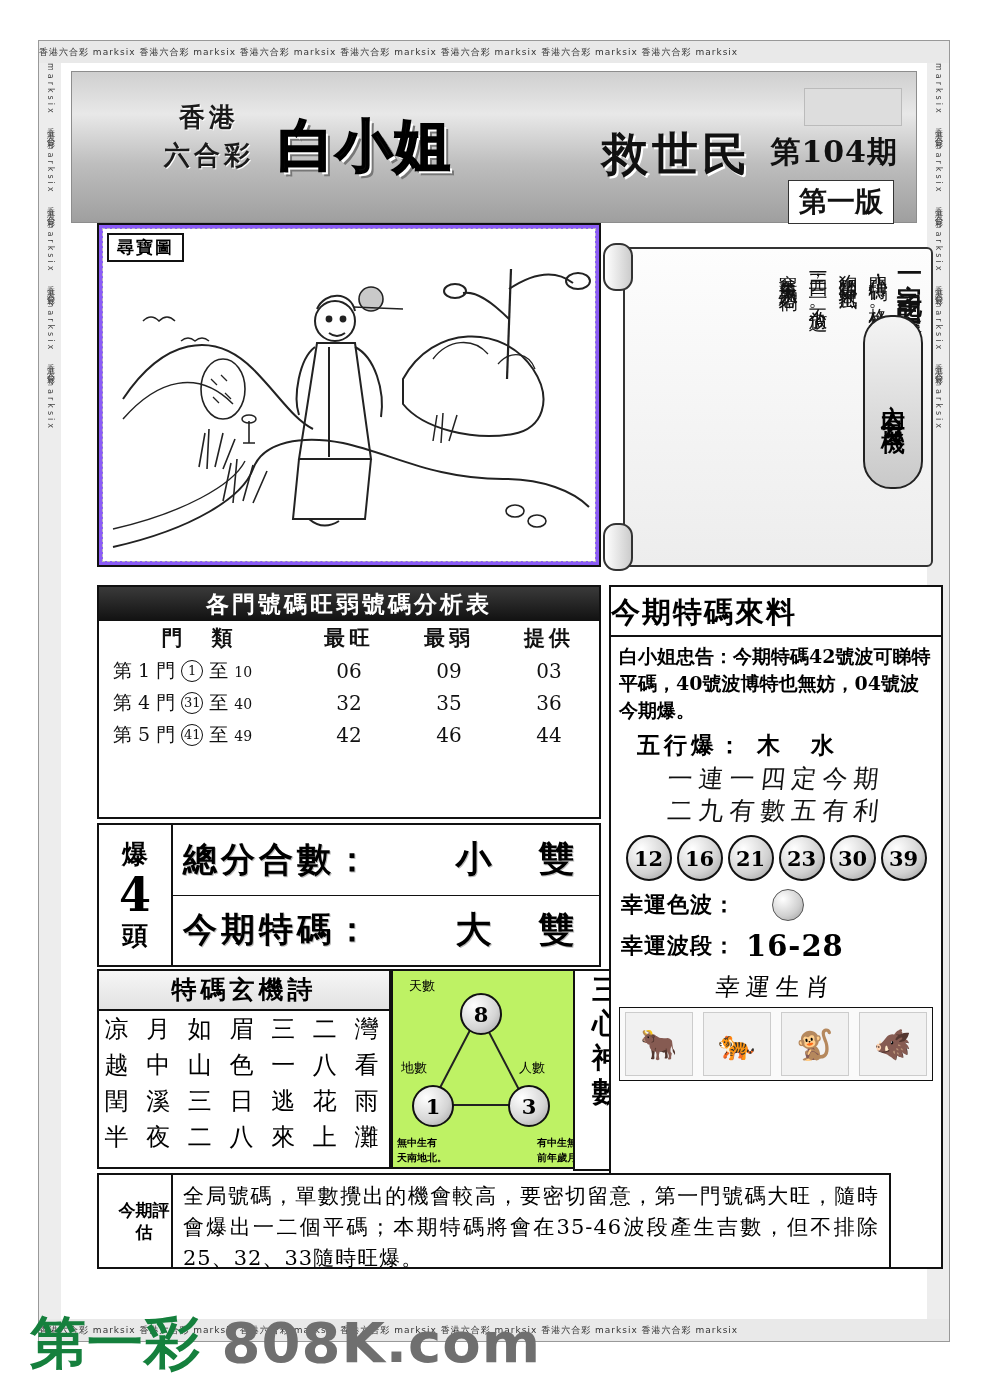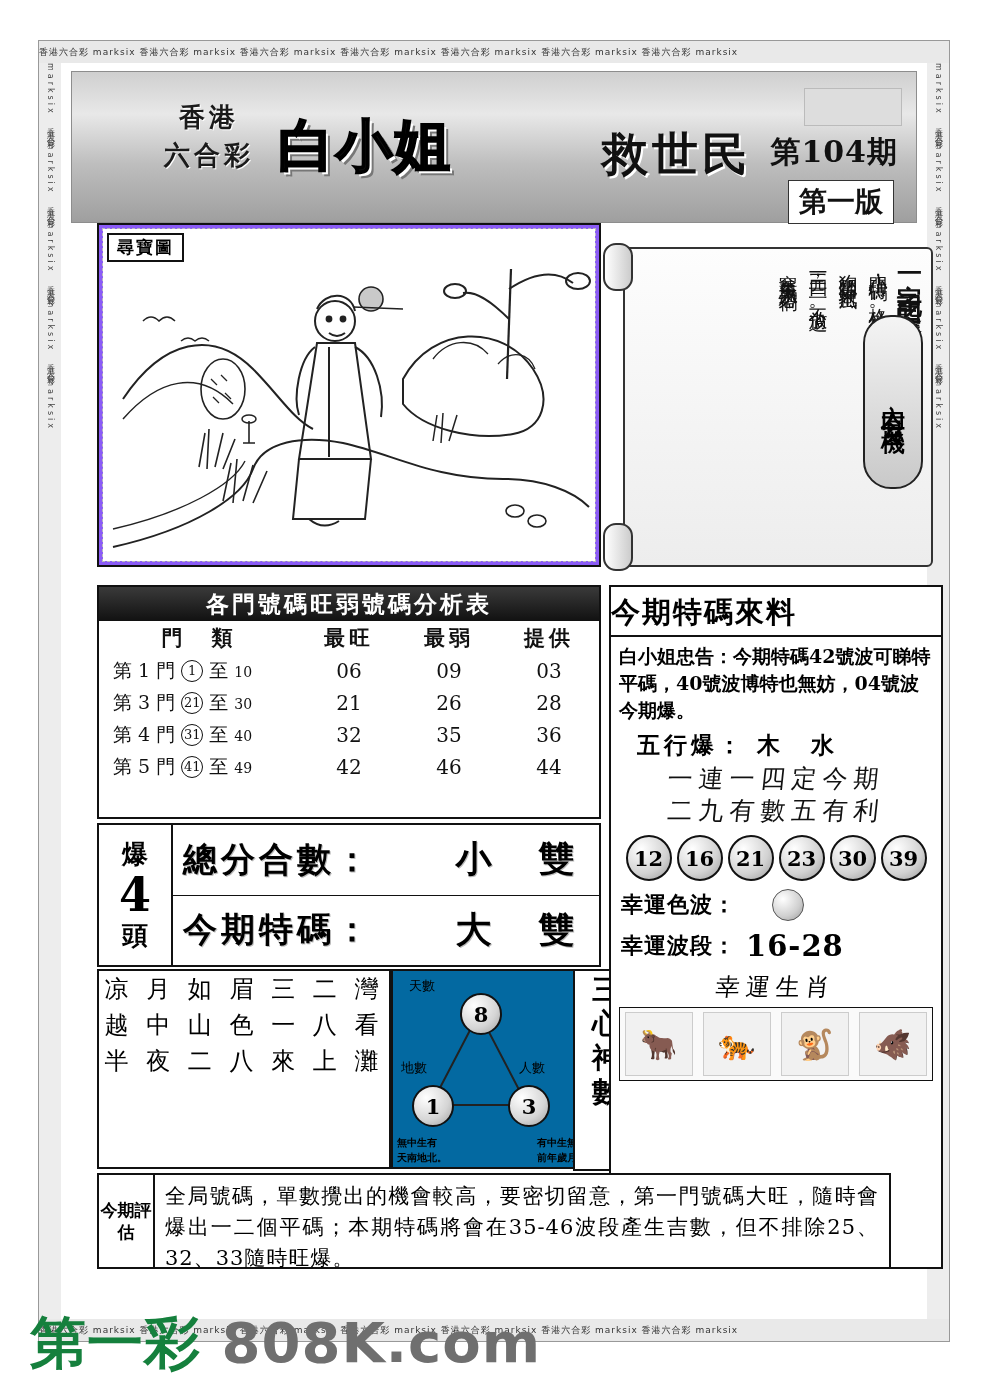--- a/index.html
+++ b/index.html
@@ -106,35 +106,35 @@
      letter-spacing:4px;text-shadow:1px 1px 0 #bbb;}
   .bomb-val{flex:1;display:flex;justify-content:space-around;font-family:"DejaVu Serif","Liberation Serif",serif;
      font-weight:bold;font-size:36px;letter-spacing:2px;text-shadow:1px 1px 0 #bbb;}
 
   
   .poembox{position:absolute;left:36px;top:906px;width:290px;height:196px;border:2px solid #111;background:#fff;}
   .pb-head{height:38px;border-bottom:2px solid #111;text-align:center;font-family:"DejaVu Serif","Liberation Serif",serif;
      font-weight:bold;font-size:25px;line-height:38px;letter-spacing:4px;background:linear-gradient(180deg,#f6f6f6,#e2e2e2);}
   .pb-line{text-align:center;font-family:"DejaVu Serif","Liberation Serif",serif;font-size:24px;letter-spacing:5px;line-height:36px;}
 
-  .tribox{position:absolute;left:330px;top:906px;width:206px;height:196px;border:2px solid #111;background:#0369a1;}
+  .tribox{position:absolute;left:330px;top:906px;width:206px;height:196px;border:2px solid #111;background:#bef264;}
   .tri-lbl{position:absolute;font-family:"DejaVu Serif","Liberation Serif",serif;font-size:13px;}
   .tri-node{position:absolute;width:38px;height:38px;border-radius:50%;border:2px solid #111;
      background:radial-gradient(circle at 32% 28%,#fff,#d5d5d5 60%,#a0a0a0);
      display:flex;align-items:center;justify-content:center;font-family:"DejaVu Serif","Liberation Serif",serif;
      font-weight:bold;font-size:21px;}
   .tri-foot{position:absolute;left:4px;bottom:2px;width:190px;display:flex;justify-content:space-between;
      font-family:"DejaVu Serif","Liberation Serif",serif;font-size:10px;line-height:15px;font-weight:bold;}
   .sanbox{position:absolute;left:528px;top:906px;width:0;height:0;}
   .sanxin{position:absolute;left:-16px;top:0;width:62px;height:196px;border:2px solid #111;background:#fff;
      display:flex;flex-direction:column;align-items:center;justify-content:flex-start;padding-top:2px;}
   .sanxin span{font-family:"DejaVu Serif","Liberation Serif",serif;font-weight:bold;font-size:28px;line-height:34px;}
 
   
-  .review{position:absolute;left:36px;top:1110px;right:36px;height:92px;border:2px solid #111;background:#fff;display:flex;}
+  .review{position:absolute;left:36px;top:1110px;right:36px;height:92px;border:2px solid #111;background:#fff;display:flex;padding-left:18px;}
   .rv-tag{width:54px;border-right:2px solid #111;display:flex;align-items:center;justify-content:center;
      font-family:"DejaVu Serif","Liberation Serif",serif;font-weight:bold;font-size:17px;line-height:22px;text-align:center;}
   .rv-text{flex:1;padding:6px 10px;font-family:"DejaVu Serif","Liberation Serif",serif;font-size:21px;line-height:31px;
      letter-spacing:1px;text-align:justify;}
 
   
   .watermark{position:absolute;left:30px;bottom:6px;font-family:"DejaVu Sans","Liberation Sans",sans-serif;
      font-weight:bold;font-size:56px;color:#111;letter-spacing:1px;}
   .watermark .red{color:#15803d;font-family:Liberation Mono, monospace;}
   .watermark .gray{color:#6f6f6f;}
@@ -260,31 +260,20 @@
                 <span class="circ">1</span>
                 <span>至</span>
                 <span class="sml">10</span>
               </td>
               <td>06</td>
               <td>09</td>
               <td>03</td>
             </tr>
             <tr>
               <td class="gate">
-                <span>第 3 門</span>
-                <span class="circ">21</span>
-                <span>至</span>
-                <span class="sml">30</span>
-              </td>
-              <td>21</td>
-              <td>26</td>
-              <td>28</td>
-            </tr>
-            <tr>
-              <td class="gate">
                 <span>第 4 門</span>
                 <span class="circ">31</span>
                 <span>至</span>
                 <span class="sml">40</span>
               </td>
               <td>32</td>
               <td>35</td>
               <td>36</td>
             </tr>
             <tr>
@@ -320,22 +309,24 @@
             <div class="bomb-label">今期特碼：</div>
             <div class="bomb-val">
               <span>大</span>
               <span>雙</span>
             </div>
           </div>
         </div>
       </div>
 
       <div class="poembox">
+        <div class="pb-head">特碼玄機詩</div>
         <div class="pb-line">凉 月 如 眉 三 二 灣</div>
         <div class="pb-line">越 中 山 色 一 八 看</div>
+        <div class="pb-line">閏 溪 三 日 逃 花 雨</div>
         <div class="pb-line">半 夜 二 八 來 上 灘</div>
       </div>
 
       <div class="tribox">
         <svg width="202" height="192" viewBox="0 0 202 192" style="position:absolute;left:0;top:0;">
           <path d="M86 42 L38 134 L134 134 Z" fill="none" stroke="#222" stroke-width="2"></path>
         </svg>
         <div class="tri-lbl" style="left:16px;top:6px;">天數</div>
         <div class="tri-lbl" style="left:8px;top:88px;">地數</div>
         <div class="tri-lbl" style="left:126px;top:88px;">人數</div>

